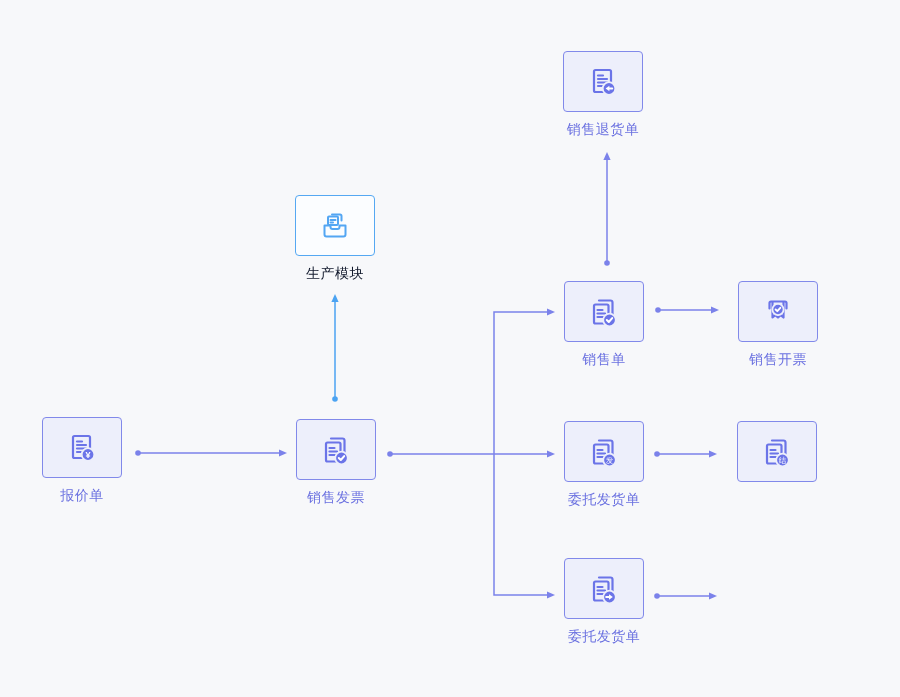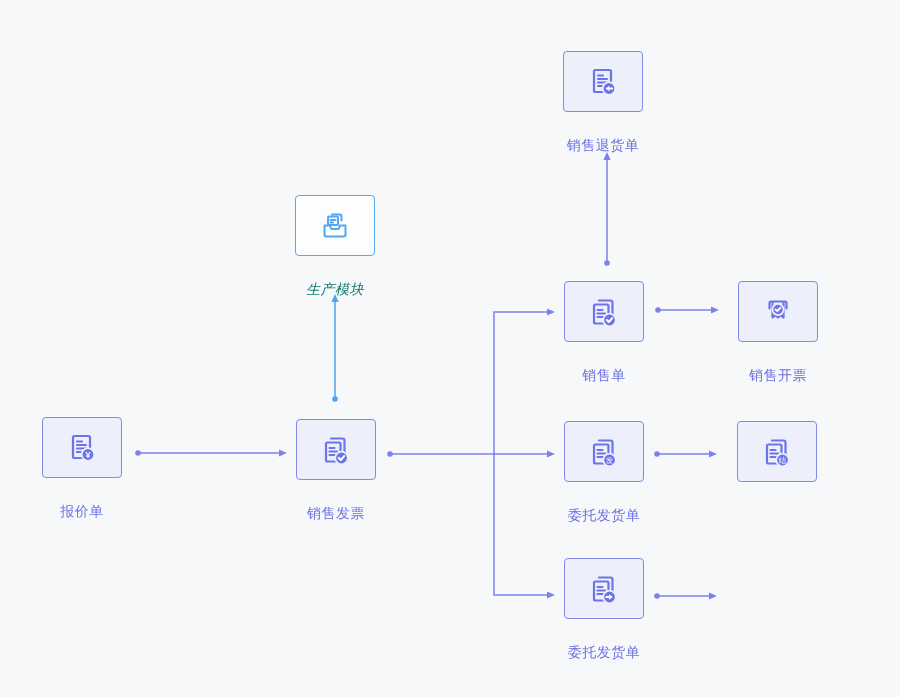--- a/index.html
+++ b/index.html
@@ -3,23 +3,23 @@
 <meta charset="utf-8">
 <style>
   html,body{margin:0;padding:0;}
   body{font-family:"Liberation Sans","DejaVu Sans",sans-serif;background:#f7f8fa;}
   .canvas{position:relative;width:900px;height:697px;background:#f7f8fa;overflow:hidden;}
   #edges{position:absolute;left:0;top:0;pointer-events:none;}
   .node{position:absolute;width:80px;}
   .box{box-sizing:border-box;width:80px;height:61px;background:#edeffb;border:1px solid #8189ea;
        border-radius:4px;display:flex;align-items:center;justify-content:center;cursor:pointer;}
   .node.blue .box{background:#fbfdff;border-color:#55a8f2;}
-  .label{width:140px;margin-left:-30px;margin-top:25px;text-align:center;font-size:14px;
+  .label{width:140px;margin-left:-30px;margin-top:9px;text-align:center;font-size:14px;
          color:#6a70e0;letter-spacing:.5px;}
-  .node.blue .label{color:#0f766e;font-style:italic;}
+  .node.blue .label{color:#0f172a;}
   svg text{font-family:"Liberation Sans","DejaVu Sans",sans-serif;}
 </style>
 </head>
 <body>
 
 <div class="canvas">
 
   <svg id="edges" width="900" height="697">
       <polyline points="138,453 281,453" fill="none" stroke="#7b82ea" stroke-width="1.5"></polyline>
       <circle cx="138" cy="453" r="2.8" fill="#7b82ea"></circle>

